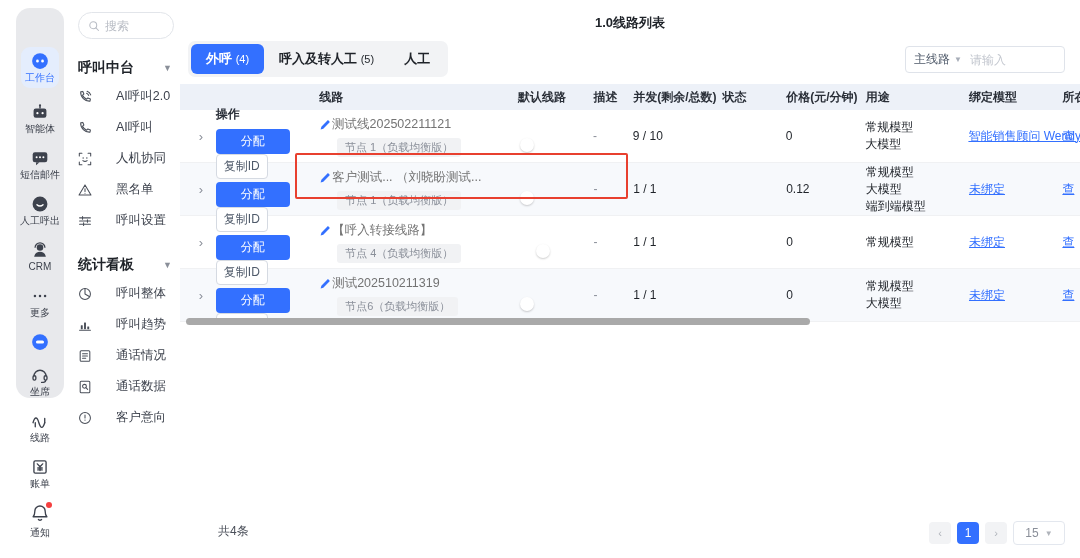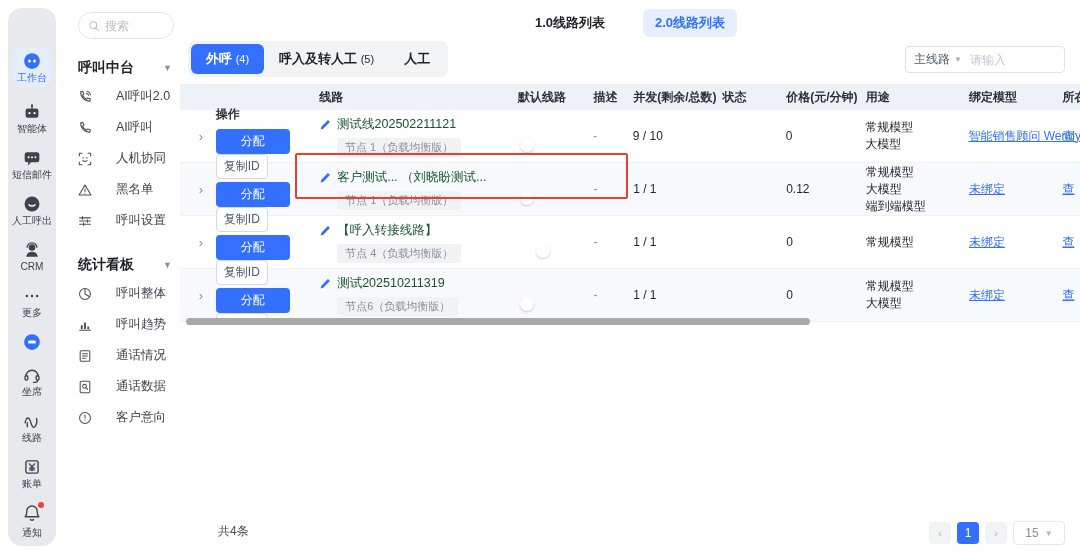--- a/index.html
+++ b/index.html
@@ -1,21 +1,21 @@
 <!DOCTYPE html>
 <html><head>
 <meta charset="utf-8">
 <style>
   * { box-sizing: border-box; margin: 0; padding: 0; }
   html,body { width:1080px; height:558px; overflow:hidden; background:#fff;
     font-family:"Liberation Sans","DejaVu Sans",sans-serif; color:#1f2329; font-size:12px; }
   .page { position:relative; width:1080px; height:558px; }
 
   
-  .rail { position:absolute; left:8px; top:8px; width:48px; height:538px;
+  .rail { position:absolute; left:16px; top:8px; width:48px; height:390px;
     background:#e8e9ec; border-radius:14px; display:flex; flex-direction:column;
     align-items:center; padding:44px 0 10px; }
   .rail-item { display:flex; flex-direction:column; align-items:center; gap:3px;
     margin-bottom:15px; color:#3d424d; cursor:pointer; }
   .rail-item .lbl { font-size:10px; line-height:10px; white-space:nowrap; }
   .rail-item svg { width:18px; height:18px; }
   .rail-item.active { background:#e4edfd; border-radius:9px; padding:5px 4px; margin-top:-5px; color:#3370ff; }
   .rail-spacer { flex:1; }
   .bell-wrap { position:relative; }
   .badge-dot { position:absolute; top:-2px; right:-3px; width:6px; height:6px; border-radius:50%; background:#f53f3f; }
@@ -60,21 +60,21 @@
   .trow { height:53px; border-bottom:1px solid #f0f1f3; background:#fff; }
   .trow.striped { background:#f7f9fc; }
   .c0{width:30px;text-align:center;} .c1{width:104px;margin-top:35px;} .c2{width:200px;} .c3{width:76px;}
   .c4{width:40px;} .c5{width:90px;} .c6{width:64px;} .c7{width:80px;} .c8{width:104px;}
   .c9{width:94px;} .c10{width:60px;}
   .expand { color:#8a8f99; font-size:13px; cursor:pointer; }
   .btn-assign { background:#3370ff; color:#fff; border:none; border-radius:4px; font-size:12px;
     padding:4px 25px; cursor:pointer; margin-right:7px; font-family:inherit; }
   .btn-copy { background:#fff; color:#4e5969; border:1px solid #d5dae2; border-radius:4px;
     font-size:12px; padding:3px 7px; cursor:pointer; font-family:inherit; }
-  .line-name { display:flex; align-items:center; gap:5px; font-size:12.5px; color:#14532d; white-space:nowrap; }
+  .line-name { display:flex; align-items:center; font-size:12.5px; color:#737373; white-space:nowrap; }
   .line-name svg { width:13px; height:13px; color:#3370ff; flex:none; }
   .line-tag { display:inline-block; margin:5px 0 0 18px; background:#f1f2f4; color:#8a8f99;
     font-size:11px; padding:2px 8px; border-radius:3px; white-space:nowrap; }
   .switch { width:34px; height:18px; border-radius:9px; background:#c9ced6; position:relative; cursor:pointer; }
   .switch::after { content:''; position:absolute; top:2px; left:2px; width:14px; height:14px;
     border-radius:50%; background:#fff; box-shadow:0 1px 2px rgba(0,0,0,.2); }
   .switch.on { background:#3370ff; }
   .switch.on::after { left:18px; }
   .muted { color:#8a8f99; }
   .usage { white-space:pre-line; line-height:17px; font-size:12px; }
@@ -290,21 +290,20 @@
           <path d="M8 4.6v3.4" stroke-linecap="round"></path>
         </svg>
       <span>客户意向</span>
     </div>
   </aside>
 
   <section class="main">
 
     <div class="top-tabs">
       <span class="top-tab">1.0线路列表</span>
-      <span class="top-tab active">2.0线路列表</span>
     </div>
 
     <div class="seg">
       <span class="seg-tab active">
         <span>外呼</span>
         <span class="cnt">(4)</span>
       </span>
       <span class="seg-tab">
         <span>呼入及转人工</span>
         <span class="cnt">(5)</span>

